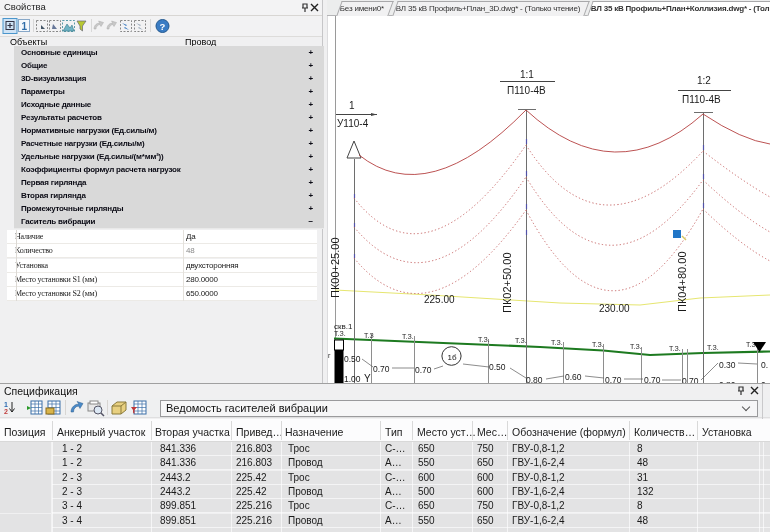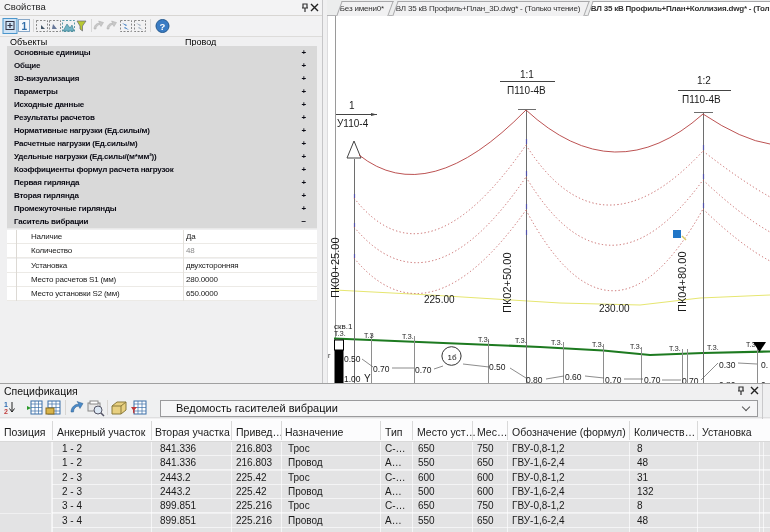--- a/index.html
+++ b/index.html
@@ -4,40 +4,40 @@
 <style>
 html,body{margin:0;padding:0;width:770px;height:532px;overflow:hidden;
  font-family:"Liberation Sans",sans-serif;background:#f0f0f1;}
 *{box-sizing:border-box;}
 .abs{position:absolute;}
 #leftpanel{left:0;top:0;width:323px;height:383px;background:#f0f0f1;border-right:1px solid #c6c6c8;}
 #ptitle{left:0;top:0;width:322px;height:16px;background:#f3f3f4;border-bottom:1px solid #d8d6d3;
  font-size:9.5px;color:#222;line-height:14px;padding-left:4px;}
 #ptoolbar{left:0;top:16px;width:322px;height:21px;background:#f2f2f3;border-bottom:1px solid #dddcda;}
 #pheader{left:0;top:37px;width:322px;height:9px;font-size:9px;color:#000;padding-left:18px;}
-.cat{position:absolute;left:7px;width:310px;height:14px;background:#d9d9d9;
+.cat{position:absolute;left:14px;width:310px;height:14px;background:#d9d9d9;
  font-size:8px;letter-spacing:-0.2px;font-weight:bold;color:#0a0a14;line-height:13px;padding-left:7px;
  border-bottom:1px solid #e9e9e9;}
 .cat .pm{position:absolute;right:11px;top:0;font-weight:bold;}
 .det{position:absolute;left:7px;width:310px;height:14px;background:#fff;
  font-size:8px;letter-spacing:-0.2px;color:#1a1a1a;line-height:14px;border-bottom:1px solid #eceae6;}
-.det .lab{position:absolute;left:24px;}
+.det .lab{position:absolute;left:8px;font-family:Liberation Serif, serif;}
 .det .val{position:absolute;left:179px;}
 #tabbar{left:327px;top:0;width:443px;height:16px;background:#eceded;border-bottom:1px solid #b4b4b6;}
 .tab{position:absolute;top:1px;height:15px;font-size:8px;letter-spacing:-0.2px;line-height:15px;color:#333;overflow:hidden;
  background:#f1f1f2;border:1px solid #a8a8aa;border-bottom:none;
  transform:skewX(-20deg);}
 .tab span{display:inline-block;transform:skewX(20deg);white-space:nowrap;}
 .tab{line-height:14px;}
 #canvas{left:327px;top:16px;width:443px;height:367px;background:#ffffff;overflow:hidden;}
 #spec{left:0;top:383px;width:770px;height:149px;background:#f0f0f1;border-top:1px solid #a0a0a0;}
 #stitle{left:0;top:384px;width:770px;height:14px;font-size:10.5px;color:#111;line-height:14px;padding-left:4px;}
 #stoolbar{left:0;top:398px;width:770px;height:20px;background:#eff0f1;border-bottom:1px solid #dfdfe0;}
 #scombo{left:160px;top:400px;width:598px;height:17px;background:#f6f6f7;border:1px solid #9a9a9c;
- font-size:11px;line-height:15px;padding-left:15px;color:#111;}
+ font-size:11px;line-height:15px;padding-left:5px;color:#111;}
 #scombo .arr{position:absolute;right:8px;top:3px;width:6px;height:6px;
  border-right:1.5px solid #555;border-bottom:1.5px solid #555;transform:rotate(45deg);}
 #shead{left:0;top:419px;width:770px;height:23px;background:#fcfcfd;border-bottom:1px solid #d8d8d8;
  font-size:10.5px;color:#1a1a1a;}
 #shead span{position:absolute;top:7px;white-space:nowrap;}
 .vline{position:absolute;top:2px;height:19px;width:1px;background:#d9d9d9;}
 .srow{position:absolute;left:0;width:770px;height:14px;font-size:10px;color:#1a1a1a;}
 .srow span{position:absolute;top:1px;white-space:nowrap;}
 .srow .c1{left:0;top:0;width:52px;height:14px;background:#e3e3e4;border-right:1px solid #f2f2f3;}
 </style>
@@ -106,21 +106,21 @@
     </div>
 <div class="det" style="top:244.3px">
       <span class="lab">Количество</span>
       <span class="val" style="color:#8a8a8a">48</span>
     </div>
 <div class="det" style="top:258.6px">
       <span class="lab">Установка</span>
       <span class="val" style="">двухсторонняя</span>
     </div>
 <div class="det" style="top:272.9px">
-      <span class="lab">Место расчетов S1 (мм)</span>
+      <span class="lab">Место установки S1 (мм)</span>
       <span class="val" style="">280.0000</span>
     </div>
 <div class="det" style="top:287.2px">
       <span class="lab">Место установки S2 (мм)</span>
       <span class="val" style="">650.0000</span>
     </div>
 </div>
 <div class="abs" style="left:16px;top:230px;width:1px;height:71px;background:#dcd9d4"></div>
 <div class="abs" style="left:183px;top:230px;width:1px;height:71px;background:#e4e1dc"></div>
 

